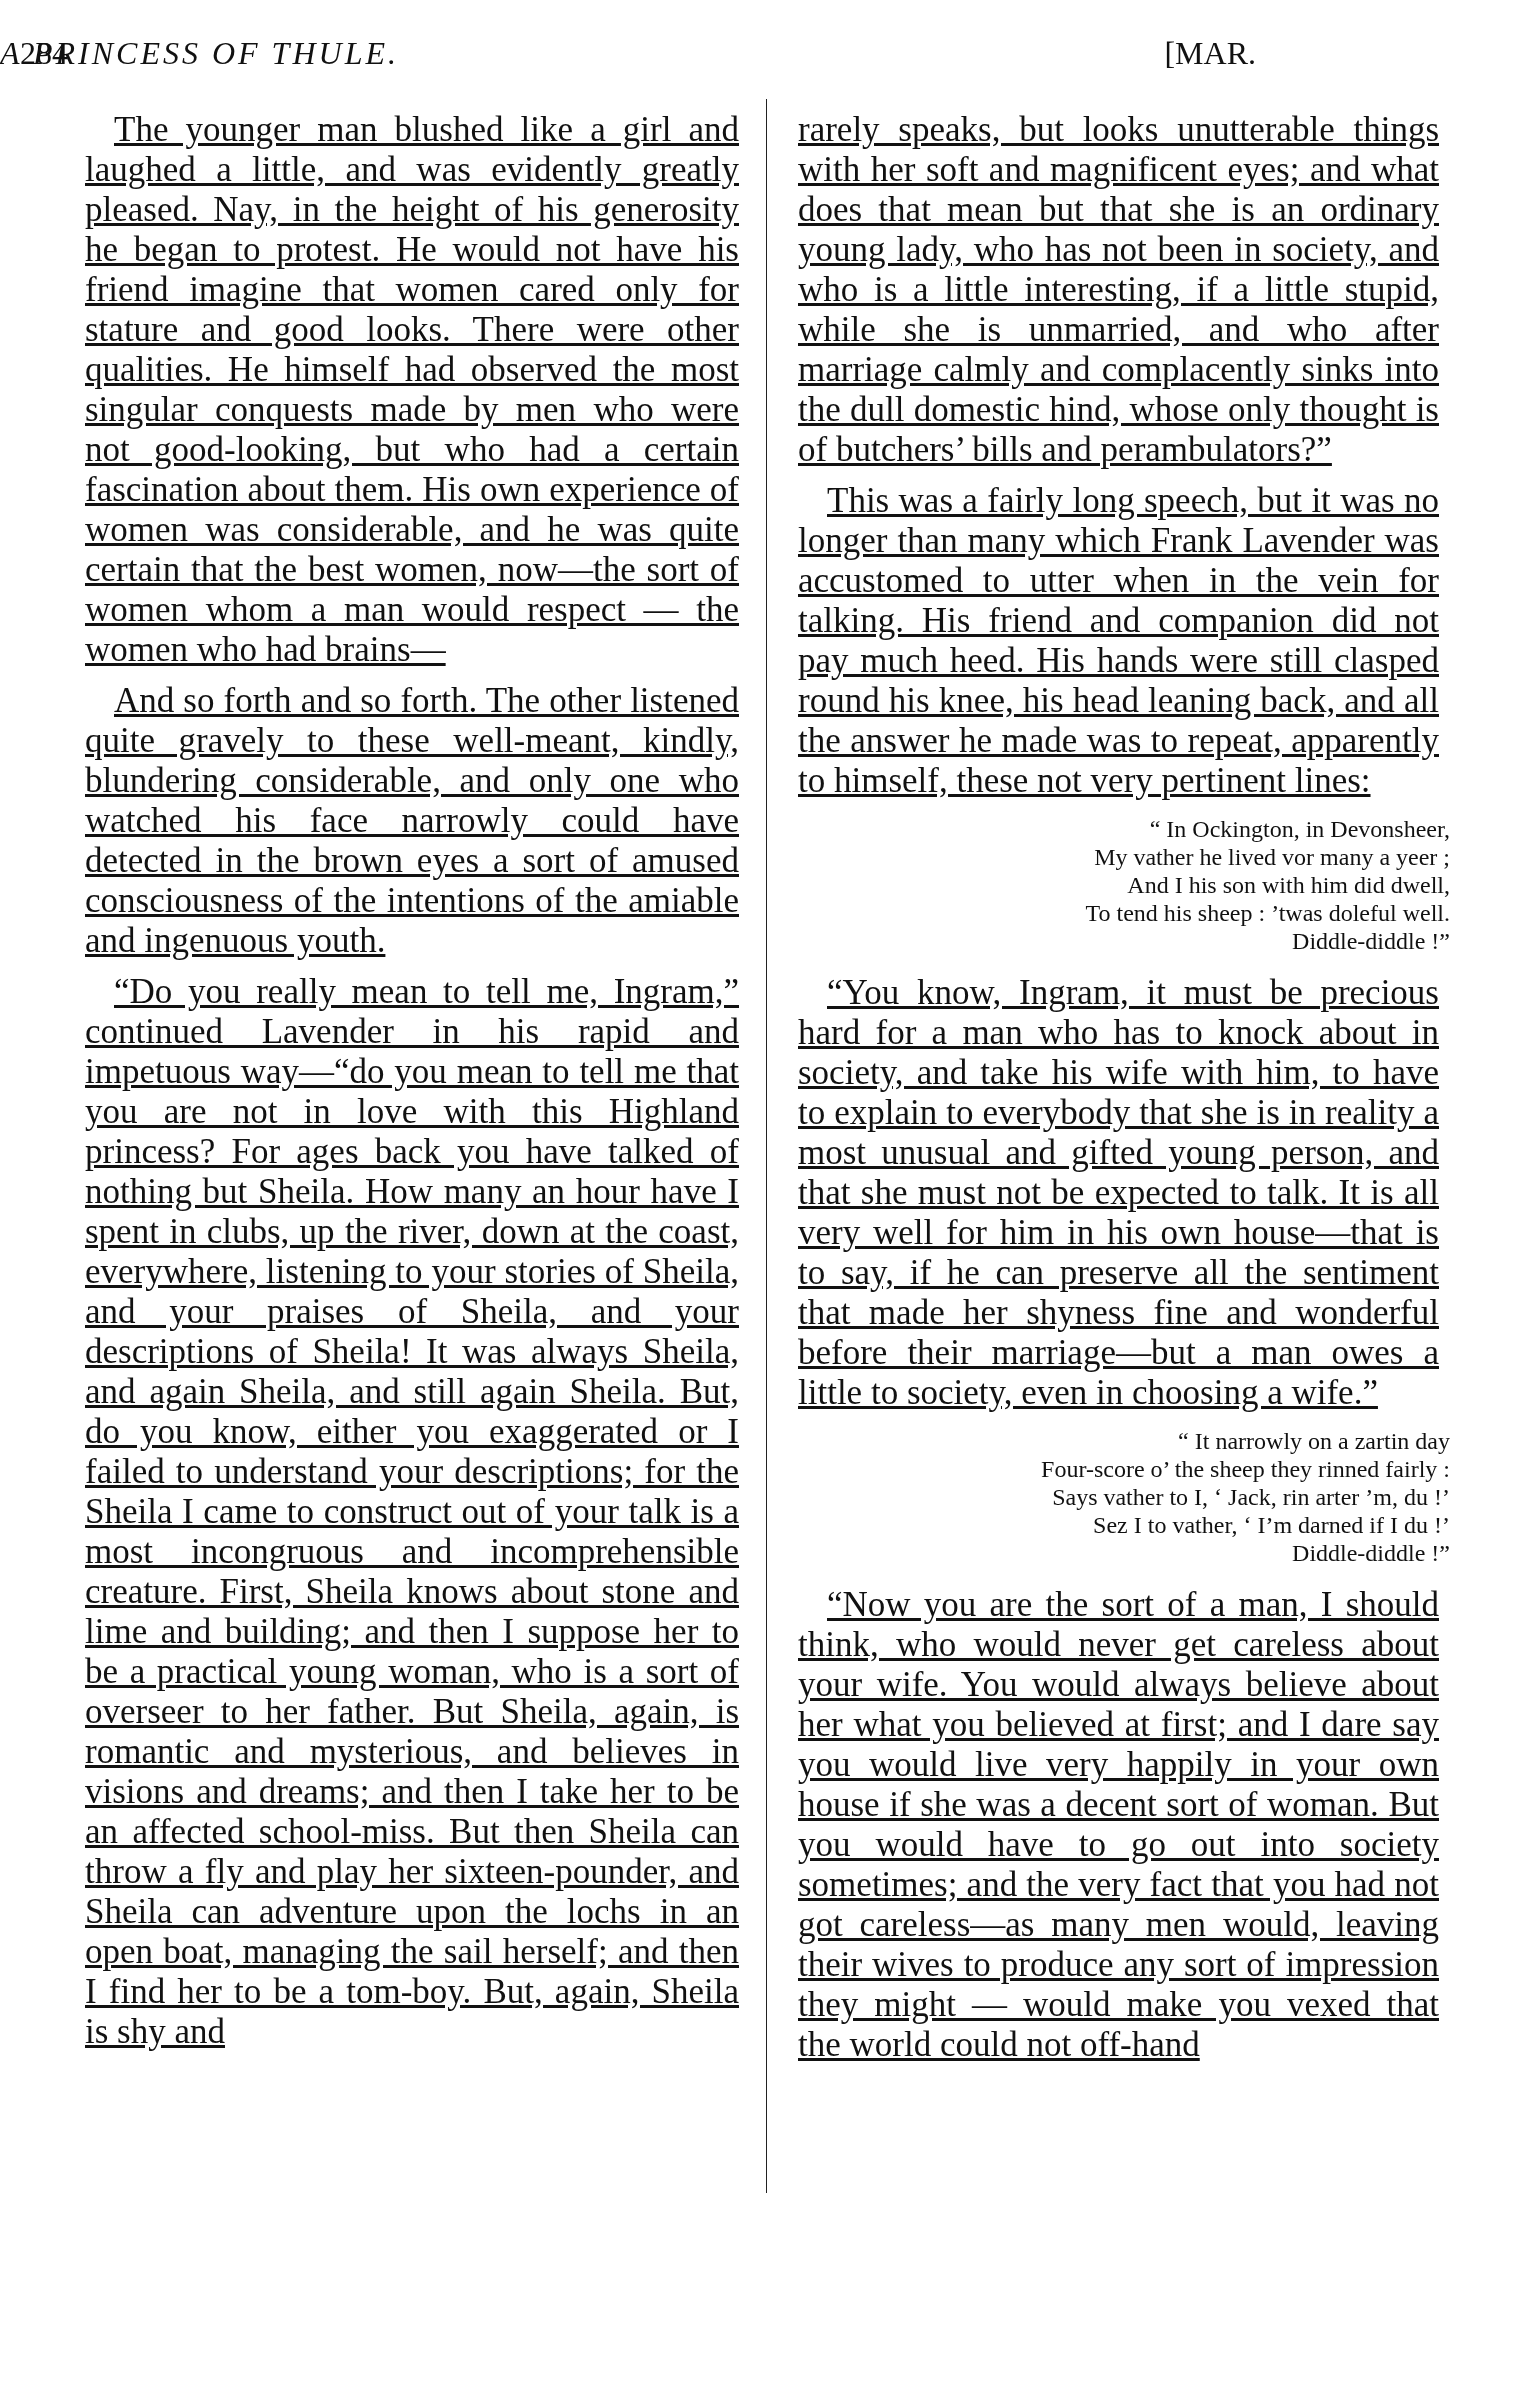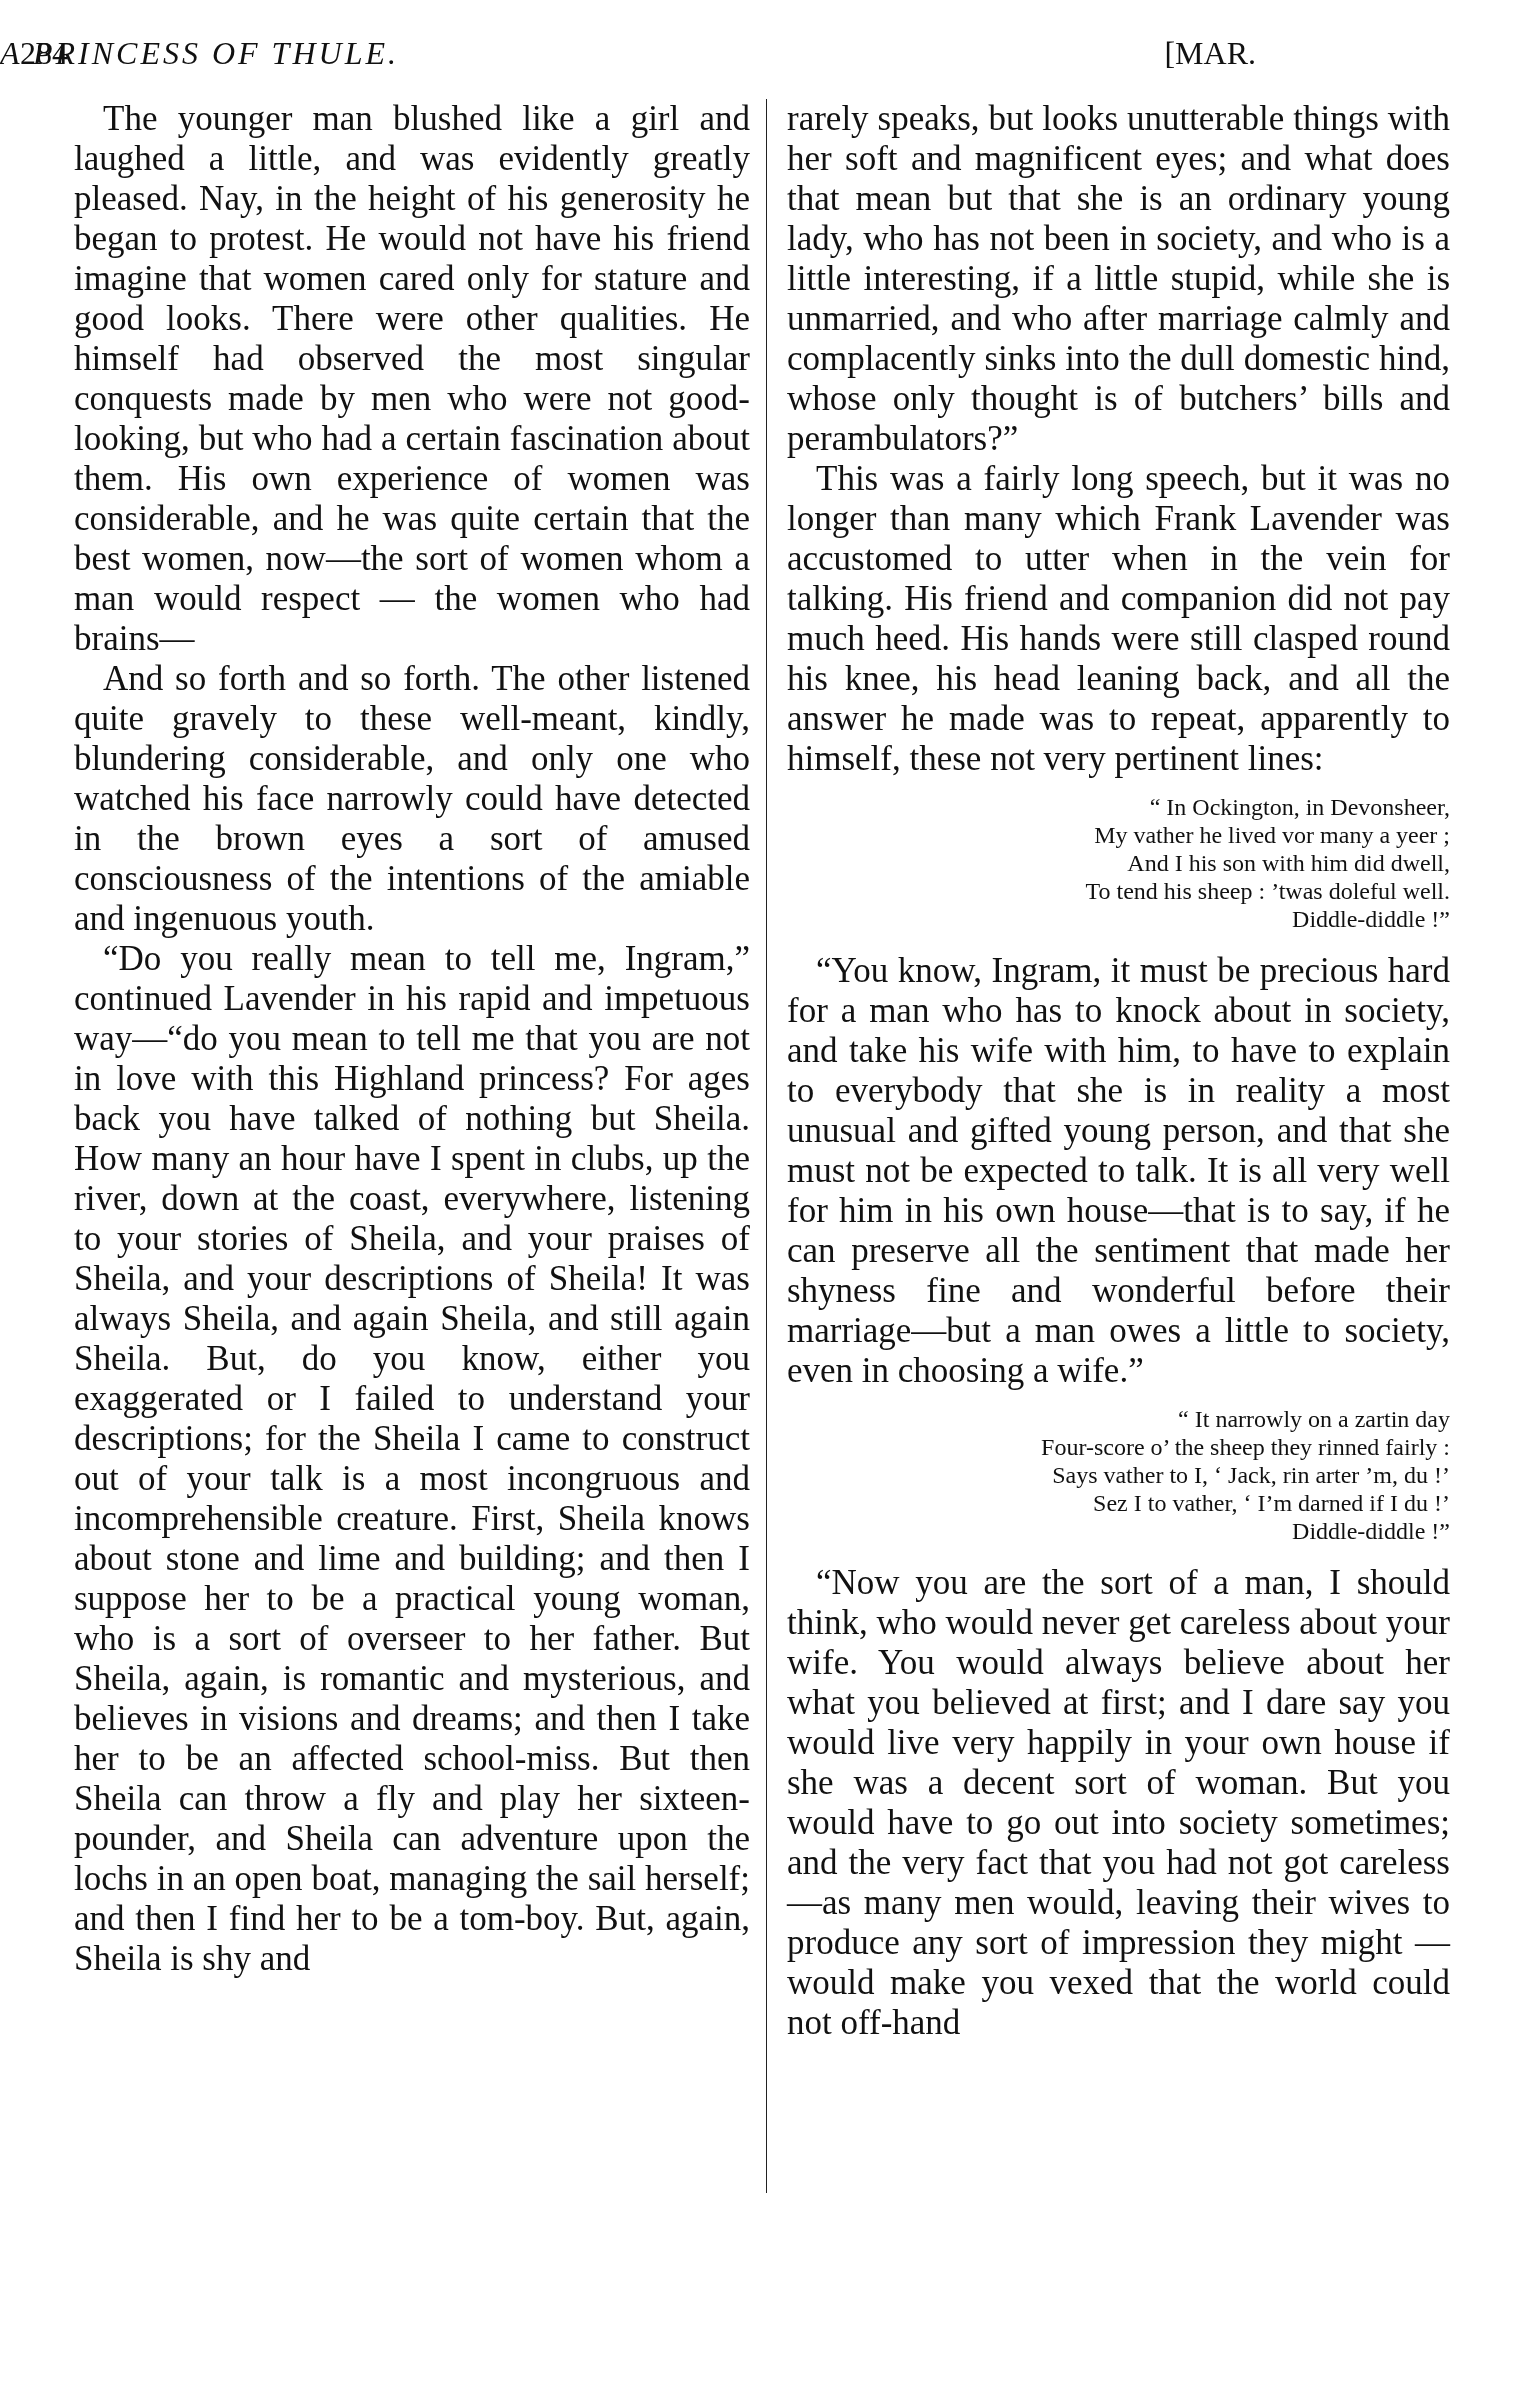--- a/index.html
+++ b/index.html
@@ -6,21 +6,21 @@
   body { width:1526px; height:2401px; position:relative; overflow:hidden;
          font-family:"Liberation Serif","DejaVu Serif",serif; color:#111; }
   .header { position:absolute; top:30px; left:0; width:1306px; height:50px; }
   .pgnum { position:absolute; left:20px; top:5px; font-size:32px; }
   .rtitle { position:absolute; left:0; width:100%; top:5px; font-size:32px; font-style:italic; letter-spacing:3px; }
   .month { position:absolute; right:50px; top:5px; font-size:32px; }
   .col { position:absolute; top:99px; font-size:35px; line-height:40px; text-align:justify; }
   .col.left { left:74px; width:676px; }
   .col.right { left:787px; width:663px; }
   .rule { position:absolute; left:766px; top:99px; width:1px; height:2094px; background:#222; }
-  p { margin:0; text-indent:0; }
+  p { margin:11px; text-indent:0;text-decoration:underline; }
   p.ind { text-indent:29px; }
   p.noind { text-indent:0; }
   .verse { font-size:24px; line-height:28px; margin:14px 0 18px 27px; text-align:right; }
   .verse div { white-space:pre; }
   .verse .v1 { text-indent:-11px; }
   .verse .dd { padding-left:257px; }
 </style>
 </head>
 <body>
 

